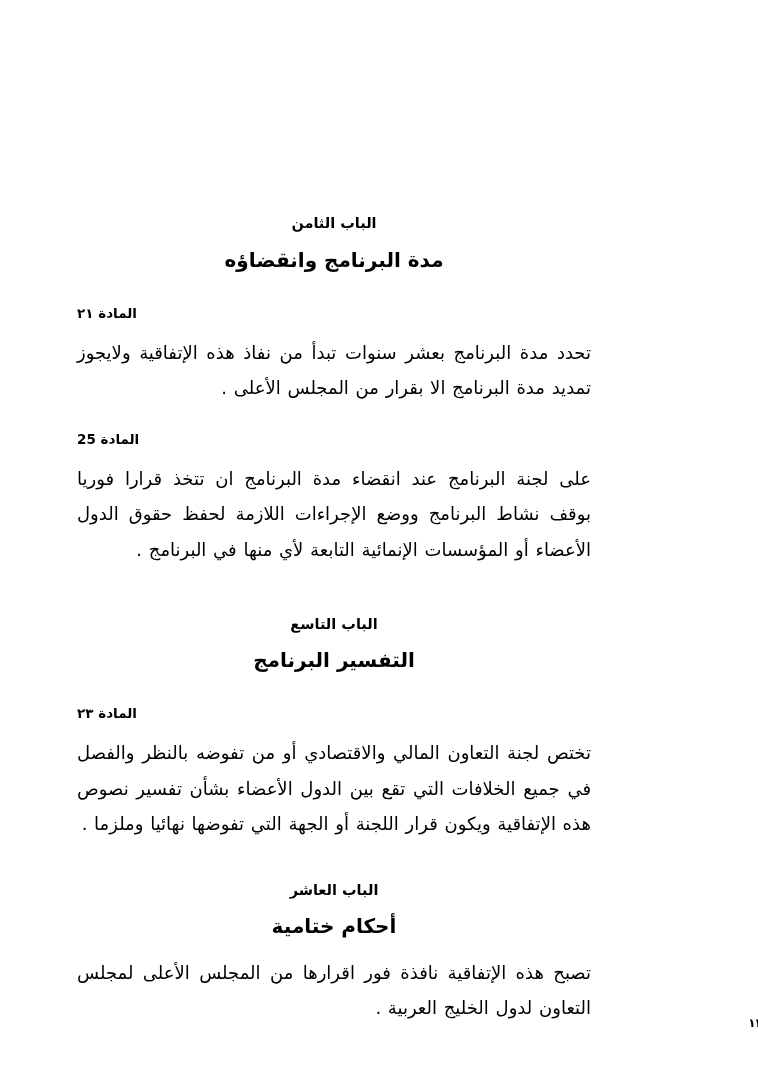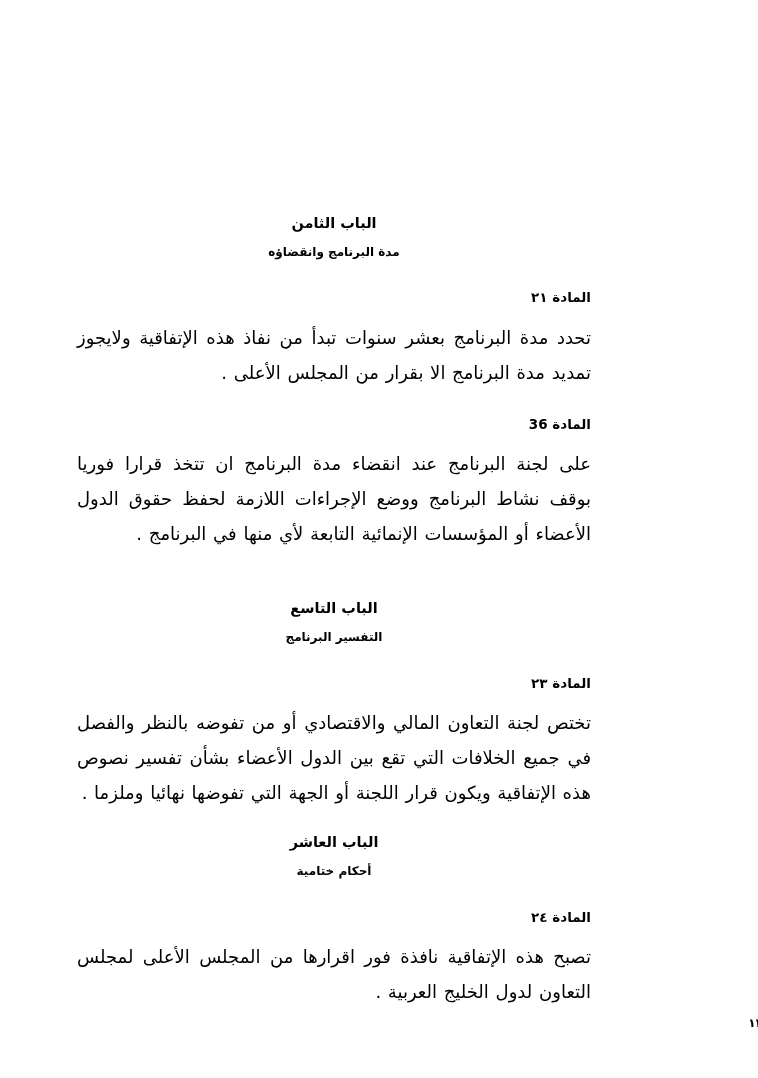--- a/index.html
+++ b/index.html
@@ -35,27 +35,27 @@
     letter-spacing: 0.5px;
     line-height: 1.9;
     margin: 0;
   }
   .section-heading.first-line {
     margin-top: 0;
   }
   .section-subheading {
     text-align: center;
     font-weight: bold;
-    font-size: 12px;
+    font-size: 20px;
     letter-spacing: 0.5px;
     line-height: 1.9;
     margin: 3px 0 0 0;
   }
   .article-heading {
-    text-align: right;
+    text-align: left;
     font-weight: bold;
     font-size: 13.5px;
     margin: 22px 0 0 0;
     line-height: 1.8;
   }
   .para {
     font-size: 18px;
     line-height: 1.95;
     text-align: justify;
     text-align-last: center;
@@ -63,21 +63,21 @@
     word-spacing: 1px;
   }
   .para.justify-block {
     text-align: justify;
     text-align-last: right;
   }
   .block-gap-lg {
     margin-top: 44px;
   }
   .block-gap-md {
-    margin-top: 19px;
+    margin-top: 36px;
   }
   .page-number {
     position: absolute;
     bottom: 48px;
     left: 0;
     width: 100%;
     text-align: right;
     font-size: 12px;
     font-weight: bold;
     letter-spacing: 1px;
@@ -88,31 +88,30 @@
 
 <div class="page">
   <div class="doc-body">
 
     <div class="section-heading first-line">الباب الثامن</div>
     <div class="section-subheading">مدة البرنامج وانقضاؤه</div>
 
     <div class="article-heading">المادة ٢١</div>
     <p class="para justify-block">تحدد مدة البرنامج بعشر سنوات تبدأ من نفاذ هذه الإتفاقية ولايجوز تمديد مدة البرنامج الا بقرار من المجلس الأعلى .</p>
 
-    <div class="article-heading">المادة 36</div>
+    <div class="article-heading">المادة 25</div>
     <p class="para justify-block">على لجنة البرنامج عند انقضاء مدة البرنامج ان تتخذ قرارا فوريا بوقف نشاط البرنامج ووضع الإجراءات اللازمة لحفظ حقوق الدول الأعضاء أو المؤسسات الإنمائية التابعة لأي منها في البرنامج .</p>
 
     <div class="section-heading block-gap-lg">الباب التاسع</div>
     <div class="section-subheading">التفسير البرنامج</div>
 
     <div class="article-heading">المادة ٢٣</div>
     <p class="para justify-block">تختص لجنة التعاون المالي والاقتصادي أو من تفوضه بالنظر والفصل في جميع الخلافات التي تقع بين الدول الأعضاء بشأن تفسير نصوص هذه الإتفاقية ويكون قرار اللجنة أو الجهة التي تفوضها نهائيا وملزما .</p>
 
     <div class="section-heading block-gap-md">الباب العاشر</div>
     <div class="section-subheading">أحكام ختامية</div>
 
-    <div class="article-heading">المادة ٢٤</div>
     <p class="para justify-block">تصبح هذه الإتفاقية نافذة فور اقرارها من المجلس الأعلى لمجلس التعاون لدول الخليج العربية .</p>
 
   </div>
 
   <div class="page-number">١٢</div>
 </div>
 
 </body></html>

